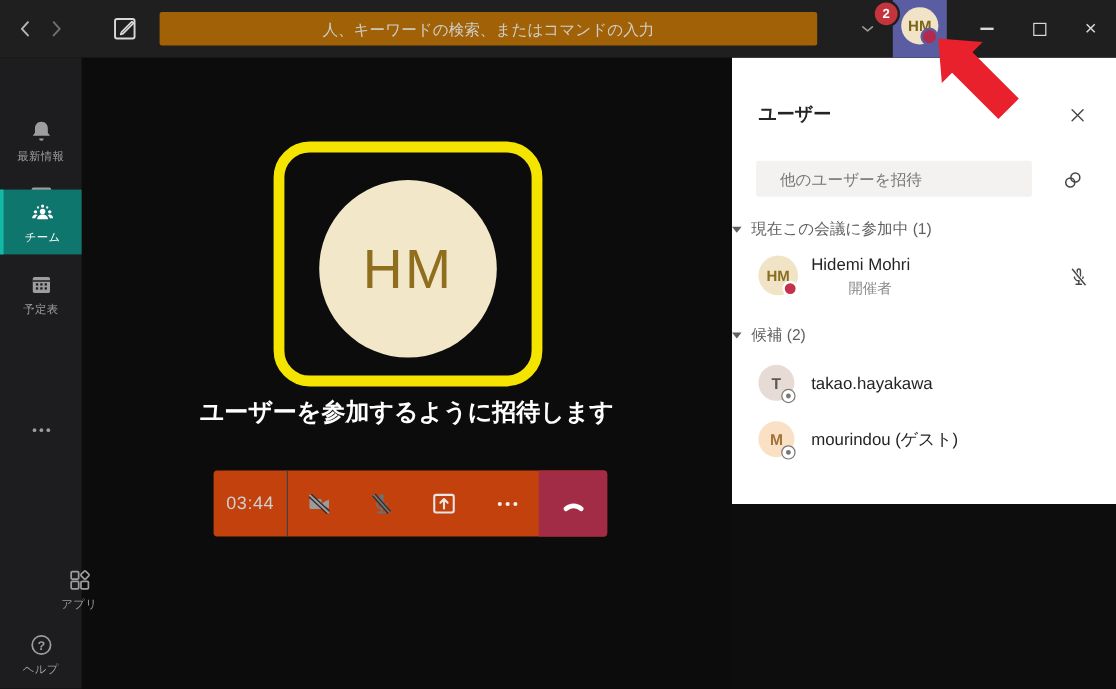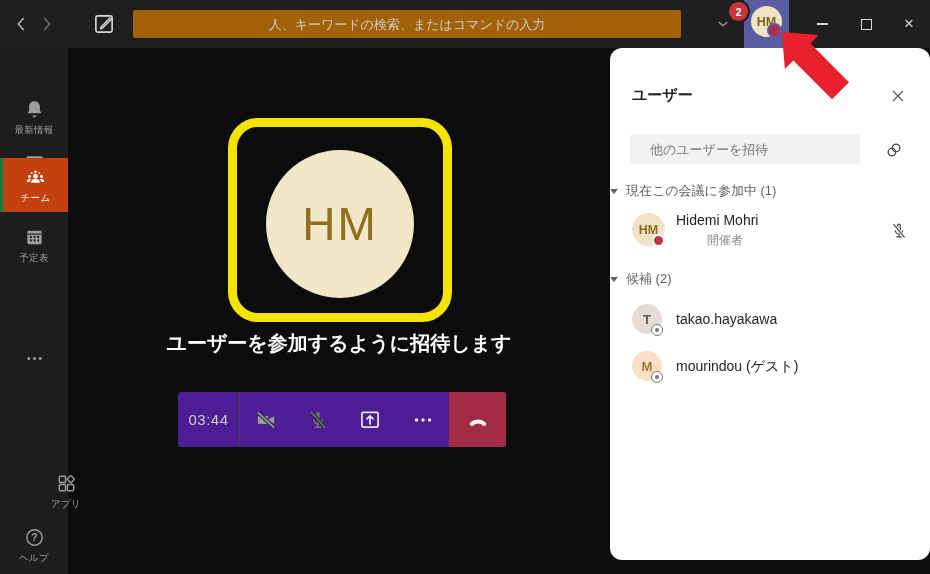--- a/index.html
+++ b/index.html
@@ -32,47 +32,47 @@
   #win-min .bar { width:11px; height:1.5px; background:#d9d9d9; }
   #win-max .box { width:11px; height:11px; border:1.3px solid #d9d9d9; }
   #win-close { font-size:17px; }
 
   
   #sidebar { position:absolute; left:0; top:48px; width:68px; height:526px; background:#1d1d20; z-index:3; }
   .nav-item { position:absolute; left:0; width:68px; height:50px; display:flex; flex-direction:column;
     align-items:center; justify-content:center; gap:3px; color:#9d9da0; cursor:pointer; }
   .nav-item .lbl { font-size:9.5px; letter-spacing:.3px; }
   .nav-item svg { width:23px; height:23px; }
-  .nav-item.active { background:#c2410c; border-left:3px solid #15803d; color:#ffffff; height:54px; }
+  .nav-item.active { background:#0f766e; border-left:3px solid #14b8a6; color:#ffffff; height:54px; }
   #nav-activity { top:44px; } #nav-chat { top:98px; } #nav-teams { top:110px; }
   #nav-calendar { top:172px; } #nav-calls { top:222px; }
   #nav-more { top:292px; height:36px; }
   #nav-apps { top:418px;margin-left:32px; } #nav-help { top:472px; }
 
   
   #stage { position:absolute; left:68px; top:48px; width:542px; height:526px; background:#0c0c0c; }
   #highlight-box { position:absolute; left:160px; top:70px; width:224px; height:204px;
     border:9px solid #f5e400; border-radius:30px; z-index:2; }
   #stage-avatar { position:absolute; left:198px; top:102px; width:148px; height:148px; border-radius:50%;
     background:#f3e7ca; color:#8f6f1d; display:flex; align-items:center; justify-content:center;
     font-size:46px; letter-spacing:2px; z-index:1; }
   #invite-caption { position:absolute; left:0; top:282px; width:542px; text-align:center;
     color:#ffffff; font-size:20px; font-weight:bold; }
-  #controlbar { position:absolute; left:110px; top:344px; width:328px; height:55px; background:#4c1d95;
+  #controlbar { position:absolute; left:110px; top:344px; width:328px; height:55px; background:#c2410c;
     border-radius:3px; display:flex; align-items:stretch; z-index:2; }
   #timer { width:62px; display:flex; align-items:center; justify-content:center; color:#cfcfcf;
     font-size:15px; border-right:1px solid #424245; letter-spacing:.5px; }
   .ctl { width:52px; display:flex; align-items:center; justify-content:center; cursor:pointer; }
   .ctl svg { width:26px; height:26px; }
   #ctl-cam { color:#9b9b9b; } #ctl-mic { color:#707070; } #ctl-share { color:#e6e6e6; } #ctl-more { color:#efefef; width:53px; }
   #ctl-hangup { width:57px; background:#a22c45; border-radius:0 3px 3px 0; display:flex;
     align-items:center; justify-content:center; cursor:pointer; }
 
   
-  #panel { position:absolute; left:610px; top:48px; width:320px; height:512px; background:#ffffff; z-index:4;border-radius:12px; }
+  #panel { position:absolute; left:610px; top:48px; width:320px; height:372px; background:#ffffff; z-index:4; }
   #panel-title { position:absolute; left:22px; top:38px; font-size:15px; font-weight:bold; color:#252423; }
   #panel-close { position:absolute; left:274px; top:34px; width:28px; height:28px; color:#484644;
     display:flex; align-items:center; justify-content:center; cursor:pointer; }
   #invite-input { position:absolute; left:20px; top:86px; width:230px; height:30px; background:#f3f2f1;
     border:none; border-radius:2px; padding:0 20px; font-size:13px; color:#252423; outline:none;
     font-family:"Liberation Sans","DejaVu Sans",sans-serif; }
   #invite-input::placeholder { color:#767676; opacity:1; }
   #link-icon { position:absolute; left:272px; top:90px; width:24px; height:24px; color:#484644;
     display:flex; align-items:center; justify-content:center; cursor:pointer; }
   .p-section { position:absolute; left:0; display:flex; align-items:center; gap:8px; color:#616161;

